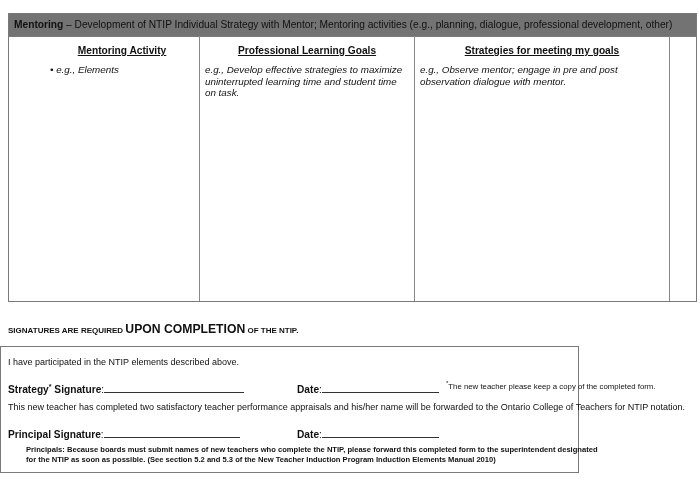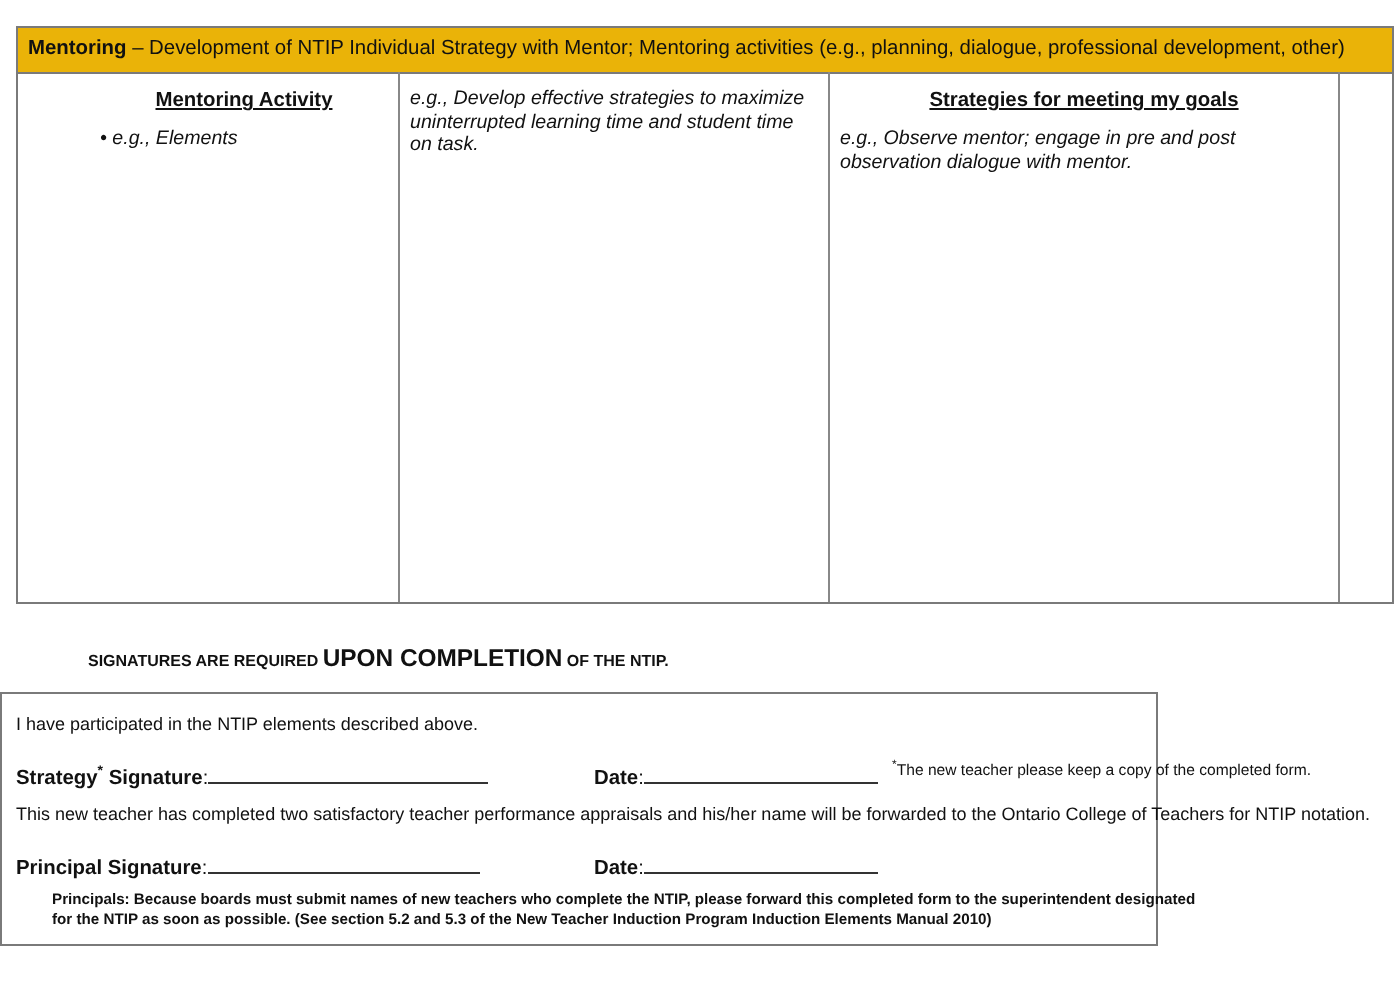--- a/index.html
+++ b/index.html
@@ -2,35 +2,35 @@
 <html><head>
 <meta charset="utf-8">
 <style>
   html, body { margin:0; padding:0; background:#ffffff; }
   body { width:700px; height:500px; position:relative; overflow:hidden;
          font-family:"Liberation Sans", sans-serif; color:#111; }
 
   
   .mtable { position:absolute; left:8px; top:13px; width:689px; height:289px;
             border:1px solid #7a7a7a; box-sizing:border-box; }
-  .mhead { position:absolute; left:0; top:0; right:0; height:22px; background:#eab308;
+  .mhead { position:absolute; left:0; top:0; right:0; height:22px; background:#737373;
            border-bottom:1px solid #7a7a7a; font-size:10.2px; line-height:22px; padding-left:5px;
            white-space:nowrap; }
   .mhead b { font-weight:bold; }
   .col { position:absolute; top:22px; bottom:0; box-sizing:border-box;margin-left:36px; }
   .col.c1 { left:0; width:155px; border-right:1px solid #888; }
   .col.c2 { left:155px; width:215px; border-right:1px solid #888; }
   .col.c3 { left:370px; width:255px; border-right:1px solid #888; }
   .col.c4 { left:625px; right:0; }
   .colhead { font-weight:bold; text-decoration:underline; font-size:10.2px; text-align:center;
              margin-top:9px; }
   .colbody { font-style:italic; font-size:9.8px; line-height:11.5px; padding:0 5px; margin-top:8px; }
 
   
-  .sigtitle { position:absolute; left:8px; top:322px; font-size:8px; font-weight:bold; white-space:nowrap;margin-left:36px; }
+  .sigtitle { position:absolute; left:8px; top:322px; font-size:8px; font-weight:bold; white-space:nowrap; }
   .sigtitle .big { font-size:12.2px; }
 
   .sigbox { position:absolute; left:0px; top:346px; width:579px; height:127px;
             border:1px solid #7a7a7a; border-left:none; box-sizing:border-box; }
   .sigbox .leftedge { position:absolute; left:0; top:0; bottom:0; width:1px; background:#7a7a7a; }
   .t { position:absolute; white-space:nowrap; }
   .p1 { left:8px; top:10px; font-size:9px; }
   .lbl { font-weight:bold; font-size:10.2px; }
   .line { display:inline-block; border-bottom:1px solid #333; vertical-align:baseline; height:1px; }
   .teacher { left:8px; top:32px; }
@@ -46,20 +46,21 @@
 <body>
 
 <div class="mtable">
   <div class="mhead"><b>Mentoring</b><span> – Development of NTIP Individual Strategy with Mentor; Mentoring activities (e.g., planning, dialogue, professional development, other)</span></div>
 
   <div class="col c1">
     <div class="colhead">Mentoring Activity</div>
     <div class="colbody">• e.g., Elements</div>
   </div>
   <div class="col c2">
+    <div class="colhead">Professional Learning Goals</div>
     <div class="colbody">e.g., Develop effective strategies to maximize uninterrupted learning time and student time on task.</div>
   </div>
   <div class="col c3">
     <div class="colhead">Strategies for meeting my goals</div>
     <div class="colbody">e.g., Observe mentor; engage in pre and post observation dialogue with mentor.</div>
   </div>
   <div class="col c4"></div>
 </div>
 
 <div class="sigtitle"><span>SIGNATURES ARE REQUIRED </span><span class="big">UPON COMPLETION</span><span> OF THE NTIP.</span></div>

